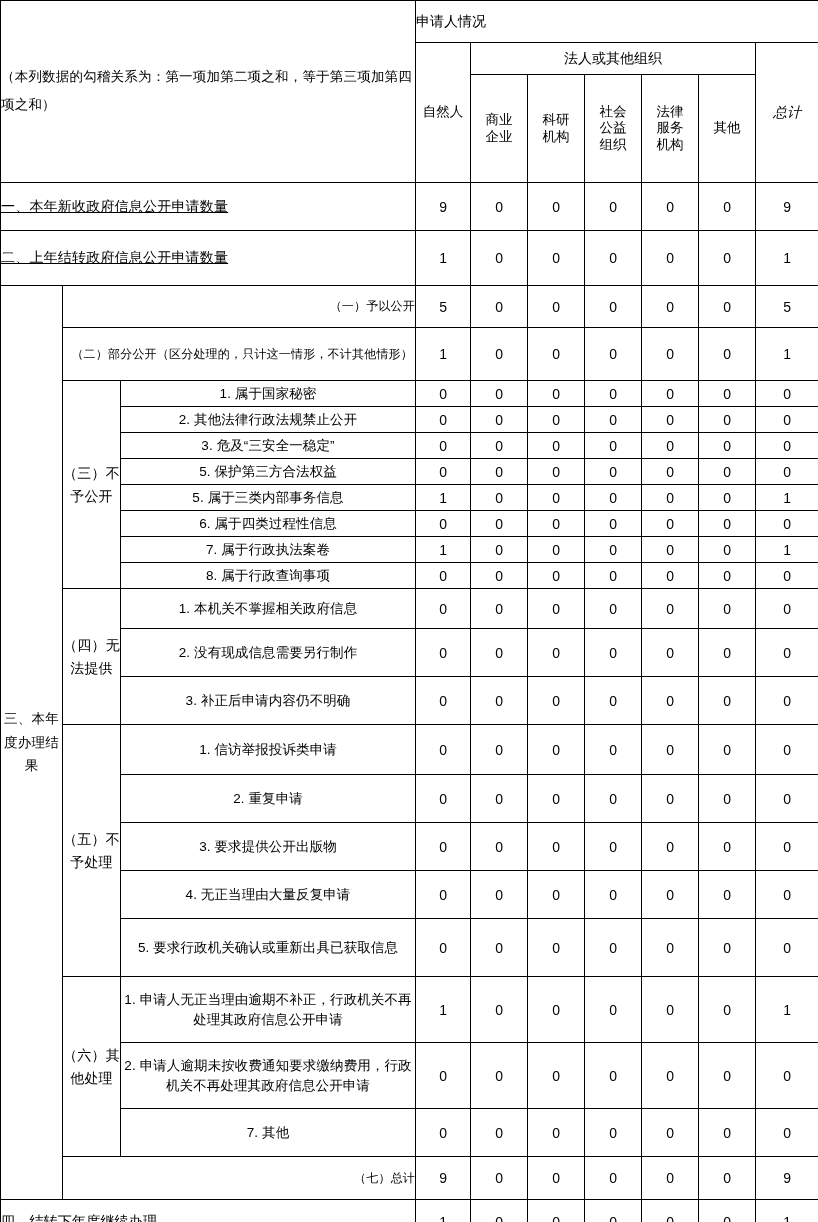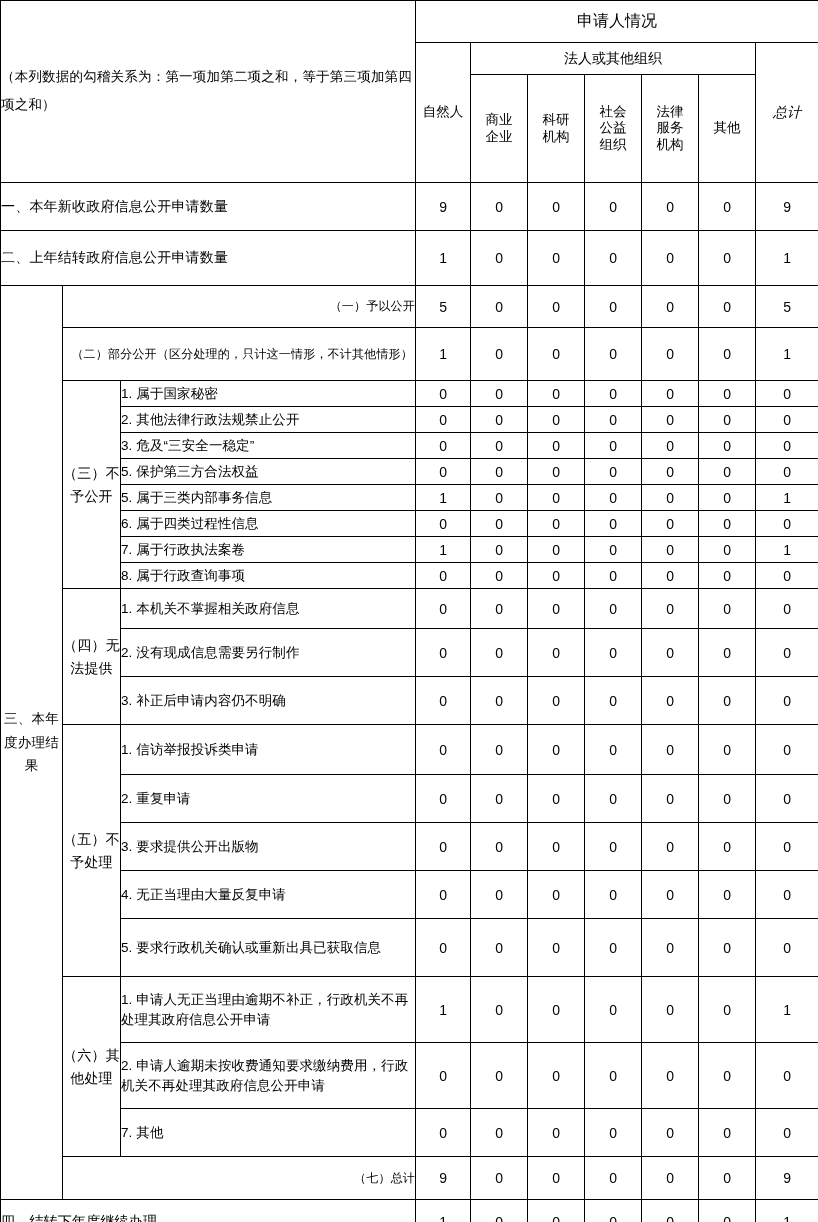--- a/index.html
+++ b/index.html
@@ -36,22 +36,21 @@
   
   .hdr-note {
     font-size: 13.5px;
     line-height: 2.05;
     text-align: left;
     padding: 6px 8px 6px 10px;
     letter-spacing: 0.2px;
     font-family: Liberation Mono, monospace;
   }
   .hdr-group {
-    text-align: center;
-    font-size: 16px;
+    font-size: 14px;
     height: 42px;
   }
   .hdr-sub {
     text-align: center;
     font-size: 14px;
     height: 32px;
   }
   .hdr-col {
     text-align: center;
     font-size: 13.5px;
@@ -60,32 +59,33 @@
   }
   .hdr-col.tall { height: 108px; }
   .hdr-tot { text-align: center; font-size: 14px; font-style: italic; }
 
   
   .lvl1 {
     font-size: 14px;
     text-align: left;
     padding-left: 10px;
     letter-spacing: 0.2px;
+    text-decoration: underline;
   }
   .lvl2 {
     font-size: 12px;
     text-align: right;
     padding-left: 16px;
     letter-spacing: 0.2px;
     line-height: 1.55;
   }
   .lvl2.wrap { padding-right: 2px; }
   .lvl3 {
     font-size: 13.5px;
-    text-align: left;
+    text-align: center;
     padding-left: 8px;
     letter-spacing: 0.1px;
     line-height: 1.42;
   }
   .sidelabel {
     font-size: 14px;
     text-align: center;
     line-height: 1.62;
     letter-spacing: 0.2px;
     padding: 0 2px;

